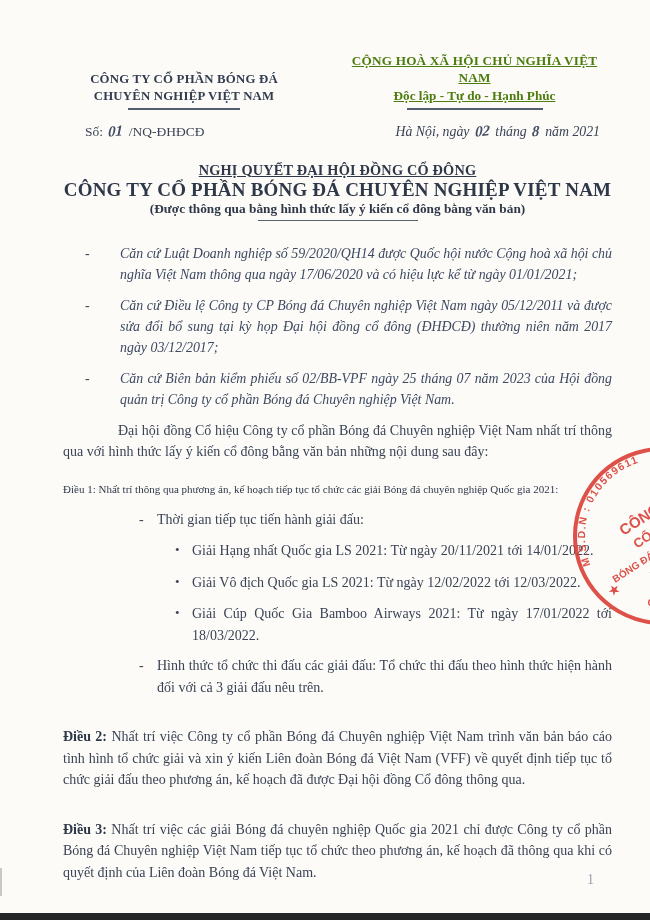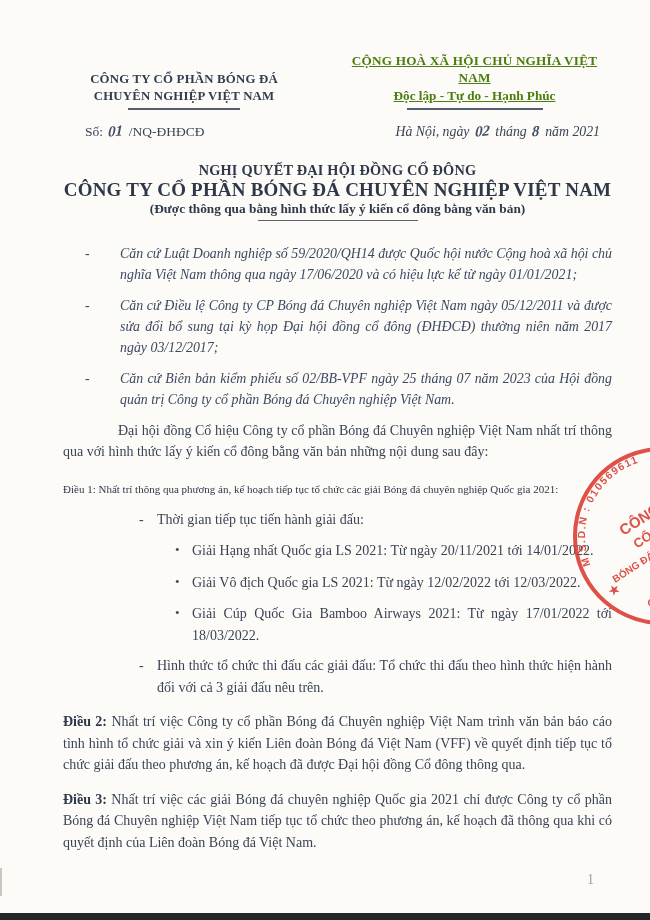--- a/index.html
+++ b/index.html
@@ -37,21 +37,21 @@
   .docnum { font-size:13.5px; padding-left:22px; color:#3a4355; }
   .hand {
     display:inline-block; font-style:italic; font-weight:bold;
     font-size:15px; transform:rotate(-6deg) skewX(-8deg);
     color:#434d63; padding:0 2px;
   }
   .placedate { font-style:italic; font-size:13.8px; color:#3a4355; padding-right:12px; }
 
   
   .titleblock { text-align:center; margin-top:21px; color:#2f3octet849; color:#2f3849; }
-  .title1 { font-weight:bold; font-size:14.3px; line-height:19px; letter-spacing:.2px; }
+  .title1 { font-weight:bold; font-size:14.3px; line-height:19px; letter-spacing:.2px;text-decoration:underline; }
   .title2 { font-weight:bold; font-size:19px; line-height:19px; letter-spacing:.2px; }
   .title3 { font-weight:bold; font-size:13.3px; line-height:20px; }
   .rule-title { width:160px; height:1.3px; background:#5a6170; margin:1px auto 0; }
 
   
   .preamble { margin-top:22px; }
   .pre-item {
     position:relative; padding-left:57px;
     font-style:italic; font-size:13.9px; line-height:21px;
     text-align:justify; color:#3d4961; margin-bottom:10px;
@@ -72,21 +72,21 @@
     font-size:14px; line-height:21.5px; text-align:justify;
   }
   .sub-dash .dash { position:absolute; left:76px; top:0; }
   .tournaments { list-style:none; }
   .tour-item {
     position:relative; padding-left:129px; margin-top:10px;
     font-size:14px; line-height:21.5px; text-align:justify;
   }
   .tour-item .blt { position:absolute; left:112px; top:-1px; font-size:13px; }
   .article {
-    margin-top:13px; font-size:14px; line-height:21.5px;
+    margin-top:28px; font-size:14px; line-height:21.5px;
     text-align:justify; color:#3a4355;
   }
   .article .lbl { font-weight:bold; color:#2f3849; }
 
   
   .stamp {
     position:absolute; left:567px; top:441px;
     width:190px; height:190px;
     transform:rotate(-33deg); opacity:.88;
     pointer-events:none;

